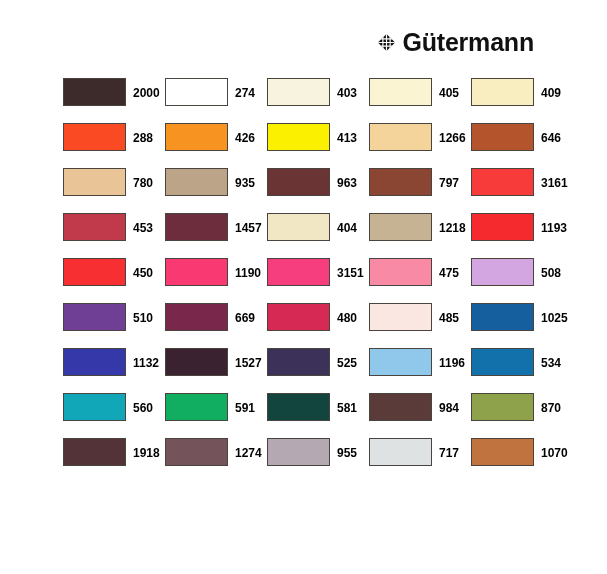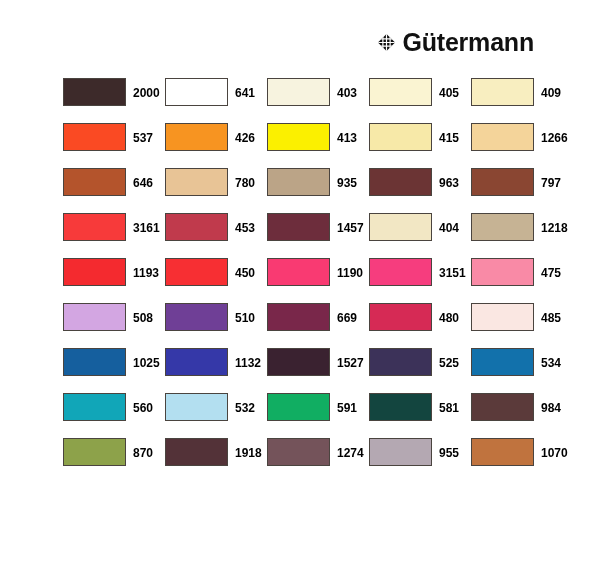--- a/index.html
+++ b/index.html
@@ -105,51 +105,47 @@
     <span class="brand-name">Gütermann</span>
   </div>
 
   <div class="swatch-grid">
       <div class="swatch-cell">
         <div class="swatch-chip" style="background: rgb(61, 42, 42); border-color: rgb(74, 68, 63);"></div>
         <div class="swatch-code">2000</div>
       </div>
       <div class="swatch-cell">
         <div class="swatch-chip" style="background: rgb(255, 255, 255); border-color: rgb(74, 68, 63);"></div>
-        <div class="swatch-code">641</div>
+        <div class="swatch-code">274</div>
       </div>
       <div class="swatch-cell">
         <div class="swatch-chip" style="background: rgb(247, 243, 223); border-color: rgb(74, 68, 63);"></div>
         <div class="swatch-code">403</div>
       </div>
       <div class="swatch-cell">
         <div class="swatch-chip" style="background: rgb(250, 244, 210); border-color: rgb(74, 68, 63);"></div>
         <div class="swatch-code">405</div>
       </div>
       <div class="swatch-cell">
         <div class="swatch-chip" style="background: rgb(248, 238, 192); border-color: rgb(74, 68, 63);"></div>
         <div class="swatch-code">409</div>
       </div>
       <div class="swatch-cell">
         <div class="swatch-chip" style="background: rgb(250, 74, 35); border-color: rgb(74, 68, 63);"></div>
-        <div class="swatch-code">537</div>
+        <div class="swatch-code">288</div>
       </div>
       <div class="swatch-cell">
         <div class="swatch-chip" style="background: rgb(247, 148, 33); border-color: rgb(74, 68, 63);"></div>
         <div class="swatch-code">426</div>
       </div>
       <div class="swatch-cell">
         <div class="swatch-chip" style="background: rgb(251, 240, 0); border-color: rgb(74, 68, 63);"></div>
         <div class="swatch-code">413</div>
       </div>
       <div class="swatch-cell">
-        <div class="swatch-chip" style="background: rgb(247, 233, 168); border-color: rgb(74, 68, 63);"></div>
-        <div class="swatch-code">415</div>
-      </div>
-      <div class="swatch-cell">
         <div class="swatch-chip" style="background: rgb(244, 212, 154); border-color: rgb(74, 68, 63);"></div>
         <div class="swatch-code">1266</div>
       </div>
       <div class="swatch-cell">
         <div class="swatch-chip" style="background: rgb(180, 84, 44); border-color: rgb(74, 68, 63);"></div>
         <div class="swatch-code">646</div>
       </div>
       <div class="swatch-cell">
         <div class="swatch-chip" style="background: rgb(232, 196, 150); border-color: rgb(74, 68, 63);"></div>
         <div class="swatch-code">780</div>
@@ -236,32 +232,32 @@
       </div>
       <div class="swatch-cell">
         <div class="swatch-chip" style="background: rgb(58, 34, 48); border-color: rgb(74, 68, 63);"></div>
         <div class="swatch-code">1527</div>
       </div>
       <div class="swatch-cell">
         <div class="swatch-chip" style="background: rgb(60, 50, 89); border-color: rgb(74, 68, 63);"></div>
         <div class="swatch-code">525</div>
       </div>
       <div class="swatch-cell">
+        <div class="swatch-chip" style="background: rgb(143, 200, 234); border-color: rgb(74, 68, 63);"></div>
+        <div class="swatch-code">1196</div>
+      </div>
+      <div class="swatch-cell">
         <div class="swatch-chip" style="background: rgb(18, 113, 171); border-color: rgb(74, 68, 63);"></div>
         <div class="swatch-code">534</div>
       </div>
       <div class="swatch-cell">
         <div class="swatch-chip" style="background: rgb(17, 166, 184); border-color: rgb(74, 68, 63);"></div>
         <div class="swatch-code">560</div>
       </div>
       <div class="swatch-cell">
-        <div class="swatch-chip" style="background: rgb(179, 223, 240); border-color: rgb(74, 68, 63);"></div>
-        <div class="swatch-code">532</div>
-      </div>
-      <div class="swatch-cell">
         <div class="swatch-chip" style="background: rgb(17, 174, 98); border-color: rgb(74, 68, 63);"></div>
         <div class="swatch-code">591</div>
       </div>
       <div class="swatch-cell">
         <div class="swatch-chip" style="background: rgb(19, 69, 63); border-color: rgb(74, 68, 63);"></div>
         <div class="swatch-code">581</div>
       </div>
       <div class="swatch-cell">
         <div class="swatch-chip" style="background: rgb(91, 58, 58); border-color: rgb(74, 68, 63);"></div>
         <div class="swatch-code">984</div>
@@ -276,18 +272,22 @@
       </div>
       <div class="swatch-cell">
         <div class="swatch-chip" style="background: rgb(116, 83, 90); border-color: rgb(74, 68, 63);"></div>
         <div class="swatch-code">1274</div>
       </div>
       <div class="swatch-cell">
         <div class="swatch-chip" style="background: rgb(180, 168, 178); border-color: rgb(74, 68, 63);"></div>
         <div class="swatch-code">955</div>
       </div>
       <div class="swatch-cell">
+        <div class="swatch-chip" style="background: rgb(223, 226, 227); border-color: rgb(74, 68, 63);"></div>
+        <div class="swatch-code">717</div>
+      </div>
+      <div class="swatch-cell">
         <div class="swatch-chip" style="background: rgb(192, 115, 62); border-color: rgb(74, 68, 63);"></div>
         <div class="swatch-code">1070</div>
       </div>
     </div>
 
 </div>
 
 </body></html>

